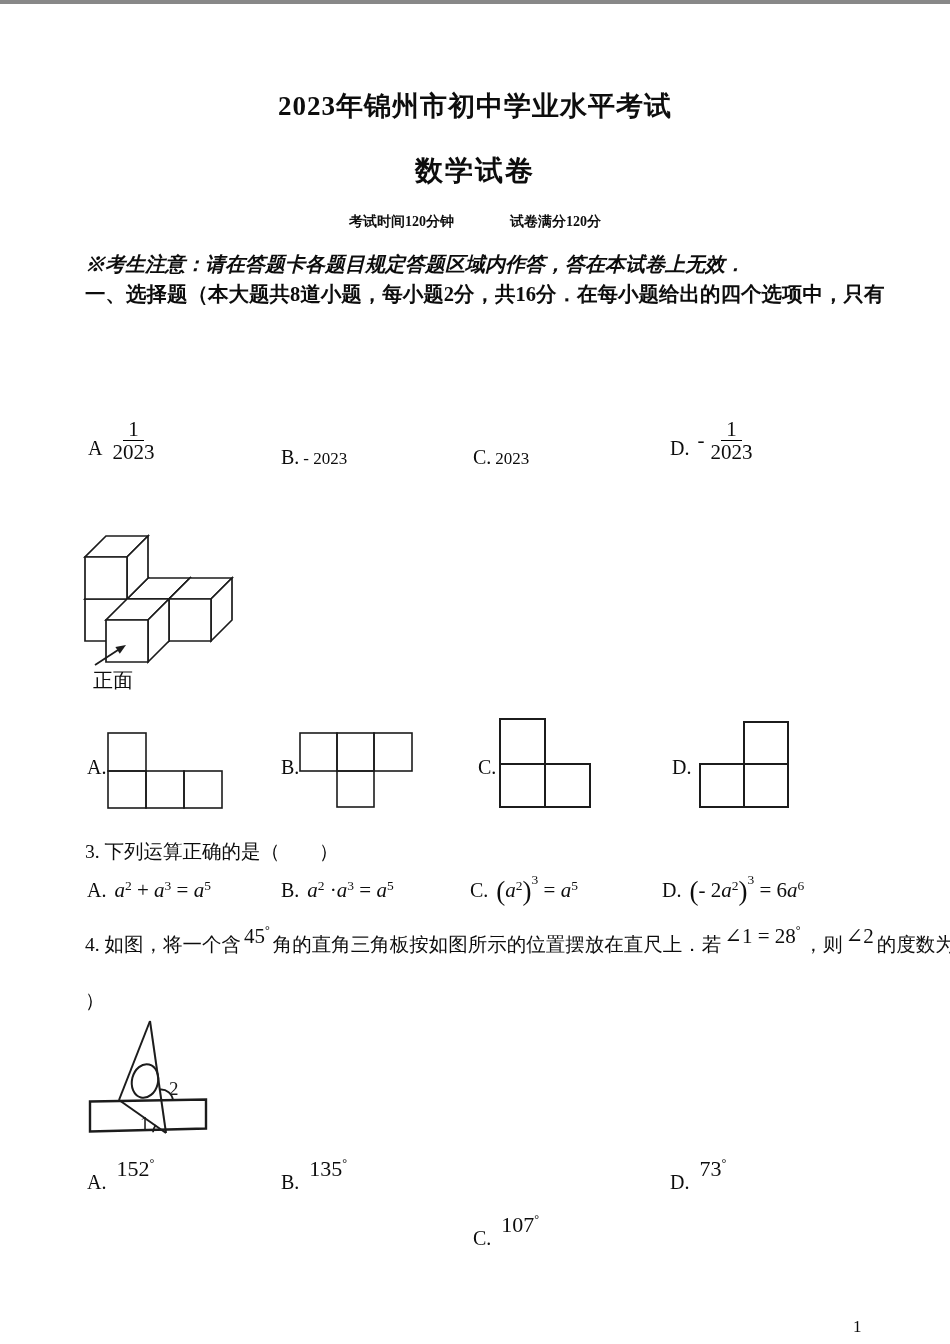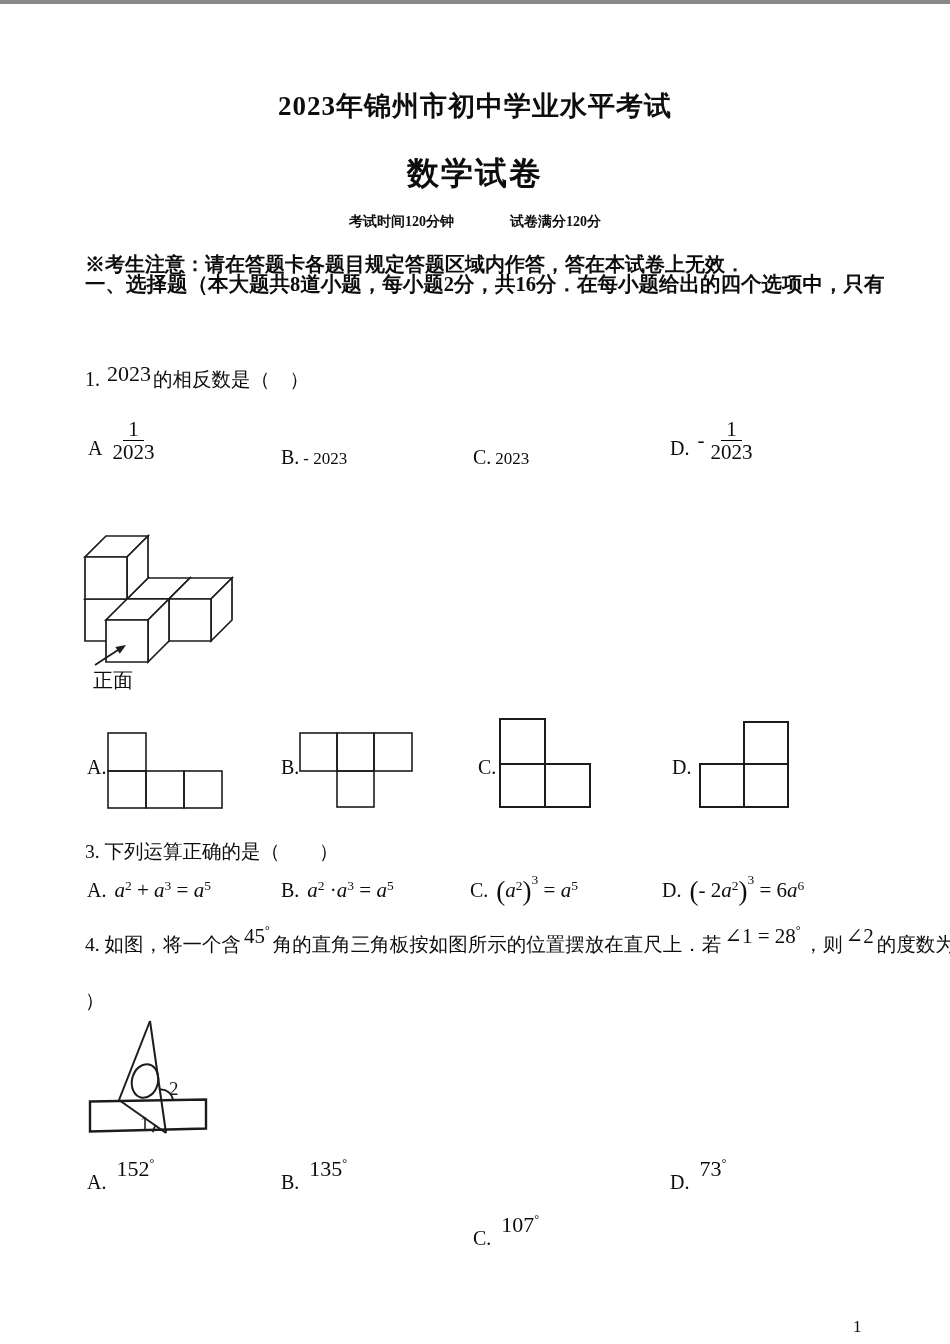--- a/index.html
+++ b/index.html
@@ -7,23 +7,23 @@
     position:relative;width:950px;height:1344px;margin:4px auto;
     background:#ffffff;color:#0d0d0d;
     font-family:"Liberation Serif","DejaVu Serif",serif;
     overflow:hidden;
   }
   .abs{position:absolute;}
   .cn{font-family:"Liberation Serif","DejaVu Serif",serif;}
   .b{font-weight:700;}
   .centerline{left:0;width:950px;text-align:center;white-space:nowrap;}
   .title{font-size:27px;letter-spacing:1px;}
-  .subtitle{font-size:32px;letter-spacing:2px;}
+  .subtitle{font-size:28px;letter-spacing:2px;}
   .examinfo{font-size:14px;}
-  .notice{font-size:20px;}
+  .notice{font-size:20px;font-style:italic;}
   .secthead{font-size:20.5px;}
   .qtext{font-size:19.5px;white-space:nowrap;}
   .serif{font-family:"Liberation Serif","DejaVu Serif",serif;}
   .mraise{font-size:22px;position:relative;top:-5px;margin:0 2px;}
   .mraise8{font-size:21px;position:relative;top:-8px;margin:0 3px;white-space:nowrap;}
   .degsup{font-size:12px;vertical-align:9px;}
   
   .frac{display:inline-flex;flex-direction:column;align-items:center;
         font-size:21px;line-height:1.05;}
   .frac .num{padding:0 5px;border-bottom:1.6px solid #000;}
@@ -56,26 +56,22 @@
 </style>
 </head>
 <body>
 
 <div class="page">
 
   <div class="abs centerline cn b title" style="top:84px;">2023年锦州市初中学业水平考试</div>
   <div class="abs centerline cn b subtitle" style="top:148px;">数学试卷</div>
   <div class="abs centerline cn b examinfo" style="top:209px;">考试时间120分钟　　　　试卷满分120分</div>
   <div class="abs cn b notice" style="left:85px;top:247px;">※考生注意：请在答题卡各题目规定答题区域内作答，答在本试卷上无效．</div>
-  <div class="abs cn b secthead" style="left:85px;top:266px;">一、选择题（本大题共8道小题，每小题2分，共16分．在每小题给出的四个选项中，只有</div>
-
-  <div class="abs qtext" style="left:85px;top:362px;">
-    <span class="serif" style="font-size:20px;">1.</span>
-    <span class="serif mraise">2023</span><span class="cn">的相反数是（　）</span>
-  </div>
+  <div class="abs cn b secthead" style="left:85px;top:276px;">一、选择题（本大题共8道小题，每小题2分，共16分．在每小题给出的四个选项中，只有</div>
+
 
   <div class="abs fracopt" style="left:88px;top:414px;">
     <span class="optlbl serif">A</span>
     <span class="frac">
       <span class="num">1</span>
       <span class="den">2023</span>
     </span>
   </div>
   <div class="abs optrow-item" style="left:281px;top:442px;">
     <span class="optlbl serif">B.</span>

